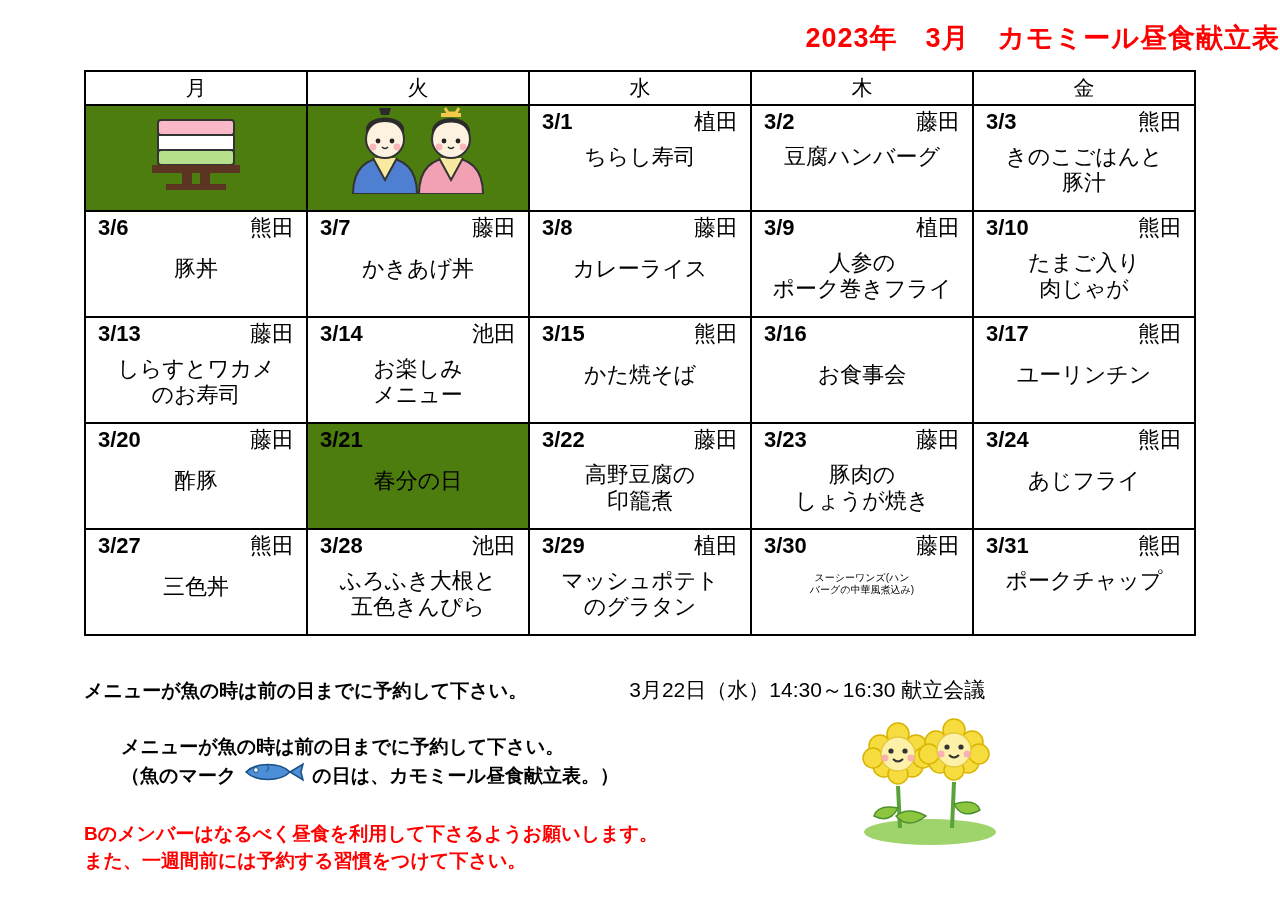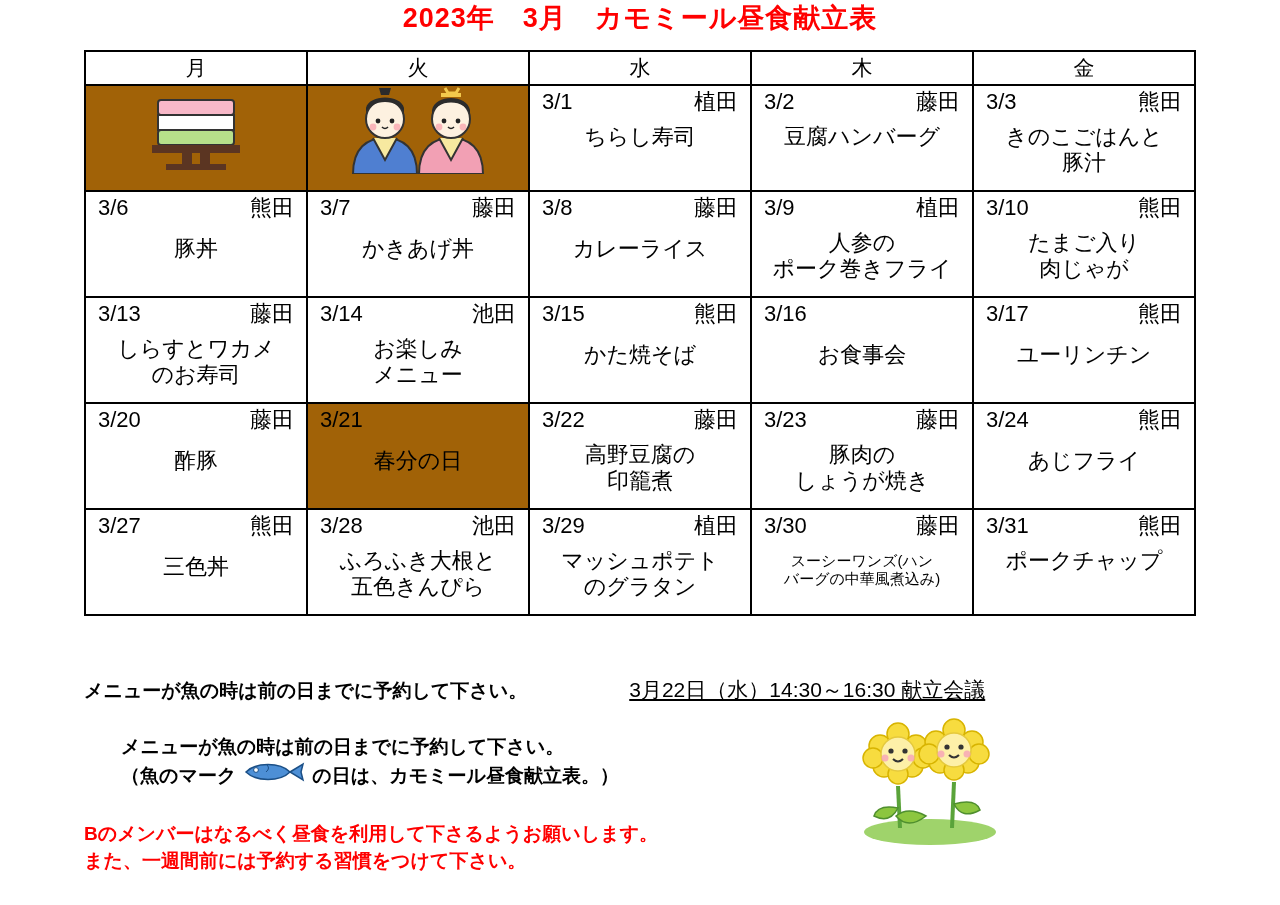--- a/index.html
+++ b/index.html
@@ -9,25 +9,26 @@
   body {
     width: 1280px;
     height: 905px;
     background: #ffffff;
     font-family: "Liberation Sans", sans-serif;
     color: #000000;
     position: relative;
     overflow: hidden;
   }
   .title {
-    text-align: center;
+    text-align: right;
     color: #ff0000;
     font-size: 27px;
     font-weight: bold;
     letter-spacing: 1px;
+    margin-top: 20px;
     margin-bottom: 14px;
   }
   table.cal {
     border-collapse: collapse;
     width: 1112px;
     margin: 0 auto;
     table-layout: fixed;
   }
   table.cal th, table.cal td {
     border: 2px solid #000;
@@ -39,45 +40,46 @@
     font-weight: normal;
     font-size: 21px;
     text-align: center;
     vertical-align: middle;
   }
   td.day {
     height: 104px;
     position: relative;
   }
   td.grey {
-    background: #a16207;
+    background: #4d7c0f;
   }
   .cell-head {
     display: flex;
     justify-content: space-between;
     align-items: flex-start;
     padding: 4px 12px 0 12px;
     font-size: 22px;
     line-height: 1.1;
   }
   .cell-date {
     text-align: left;
+    font-weight: bold;
   }
   .cell-staff {
     text-align: right;
   }
   .cell-menu {
     text-align: center;
     font-size: 22px;
     line-height: 1.18;
     padding: 10px 4px 0 4px;
     word-break: break-all;
   }
   .cell-menu.small {
-    font-size: 15px;
+    font-size: 10px;
     line-height: 1.2;
     padding-top: 14px;
   }
   .cell-menu.pad2 {
     padding-top: 16px;
   }
   .art-cell {
     text-align: center;
     padding-top: 6px;
   }
@@ -97,21 +99,20 @@
     color: #ff0000;
   }
   .note-row1 {
     display: flex;
     align-items: baseline;
   }
   .note-row1 .right {
     margin-left: 102px;
     font-weight: normal;
     font-size: 21px;
-    text-decoration: underline;
   }
   .note-block2 {
     margin-top: 28px;
     margin-left: 37px;
   }
   .fishline {
     display: flex;
     align-items: center;
     white-space: nowrap;
   }

